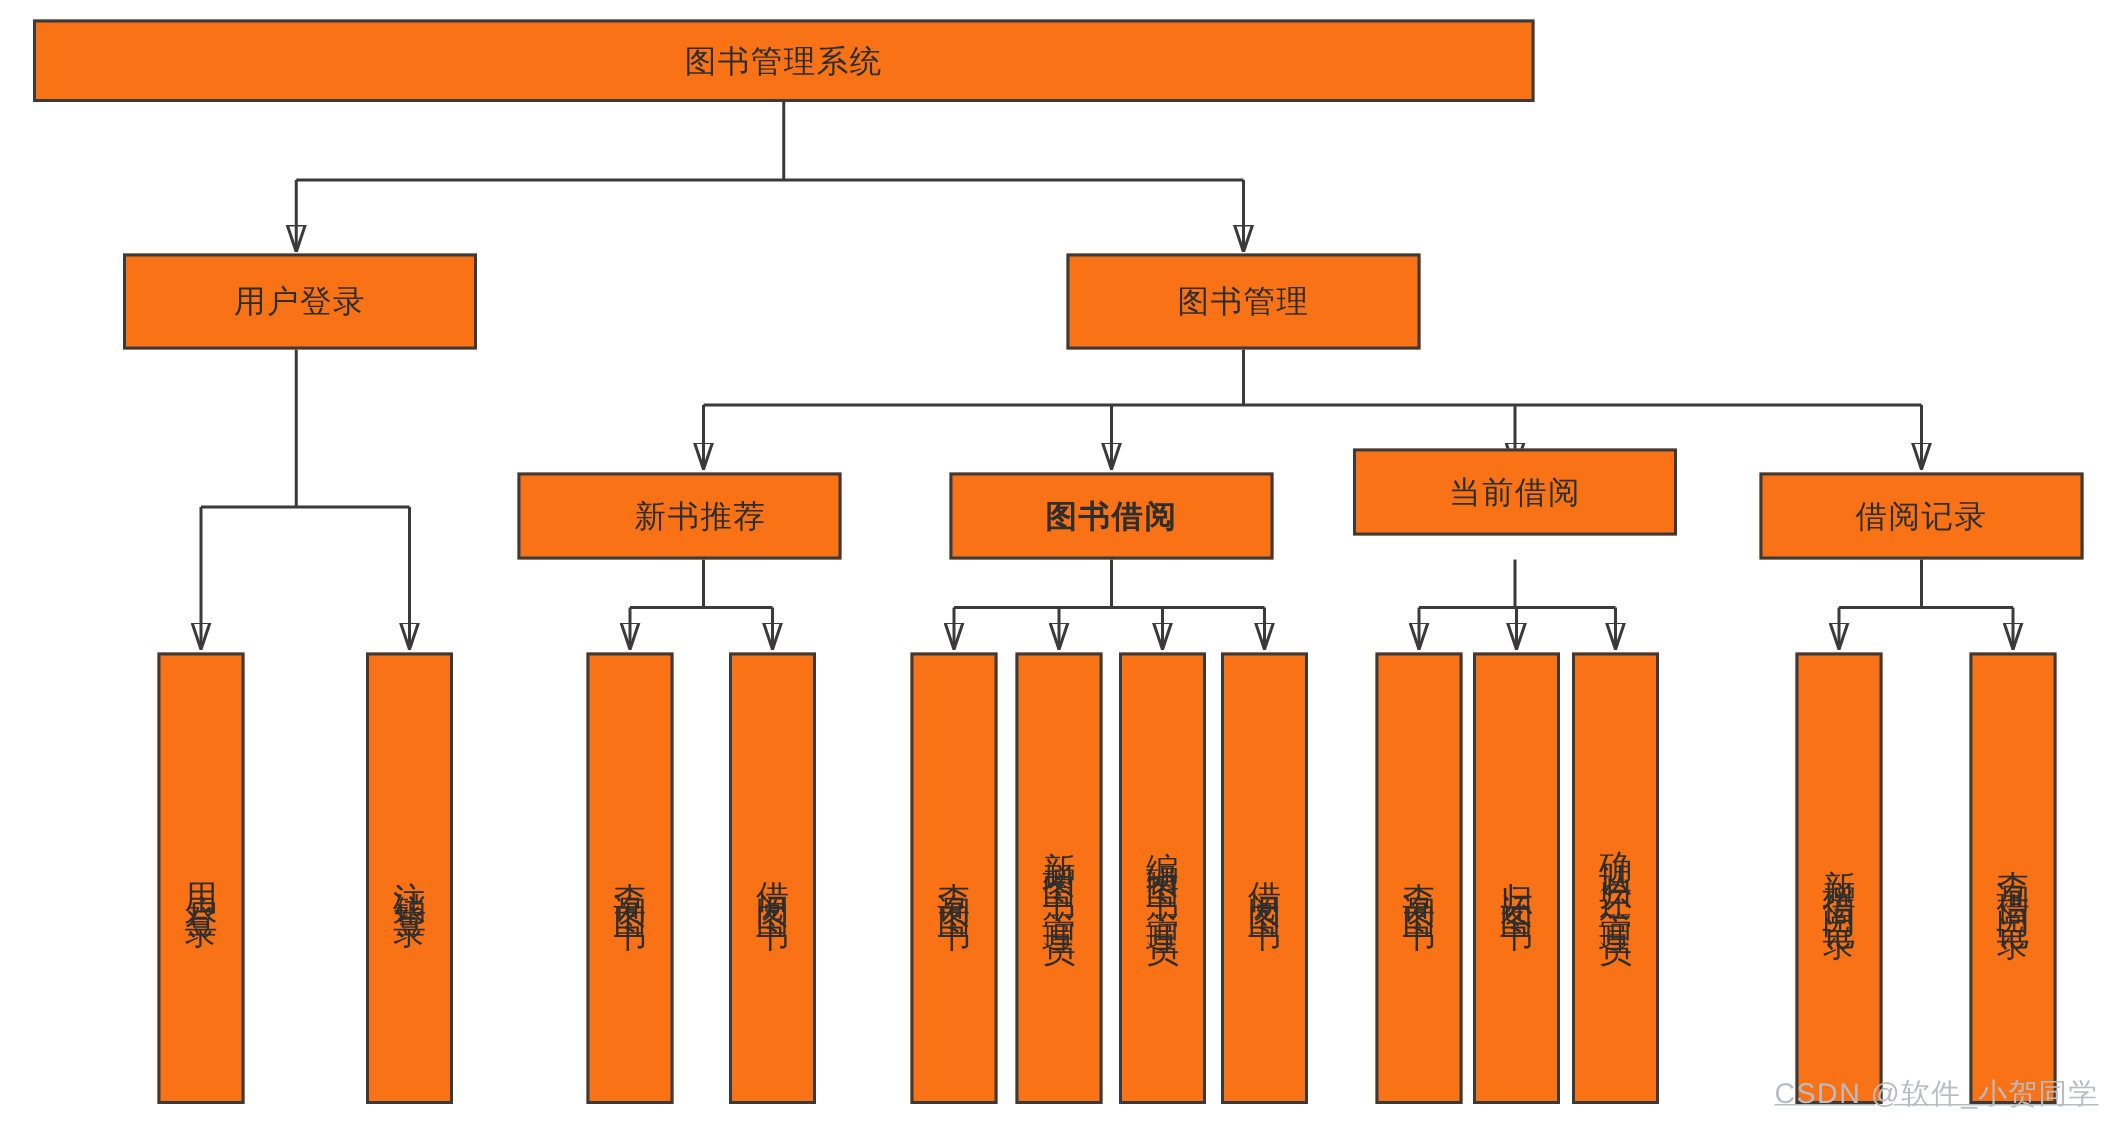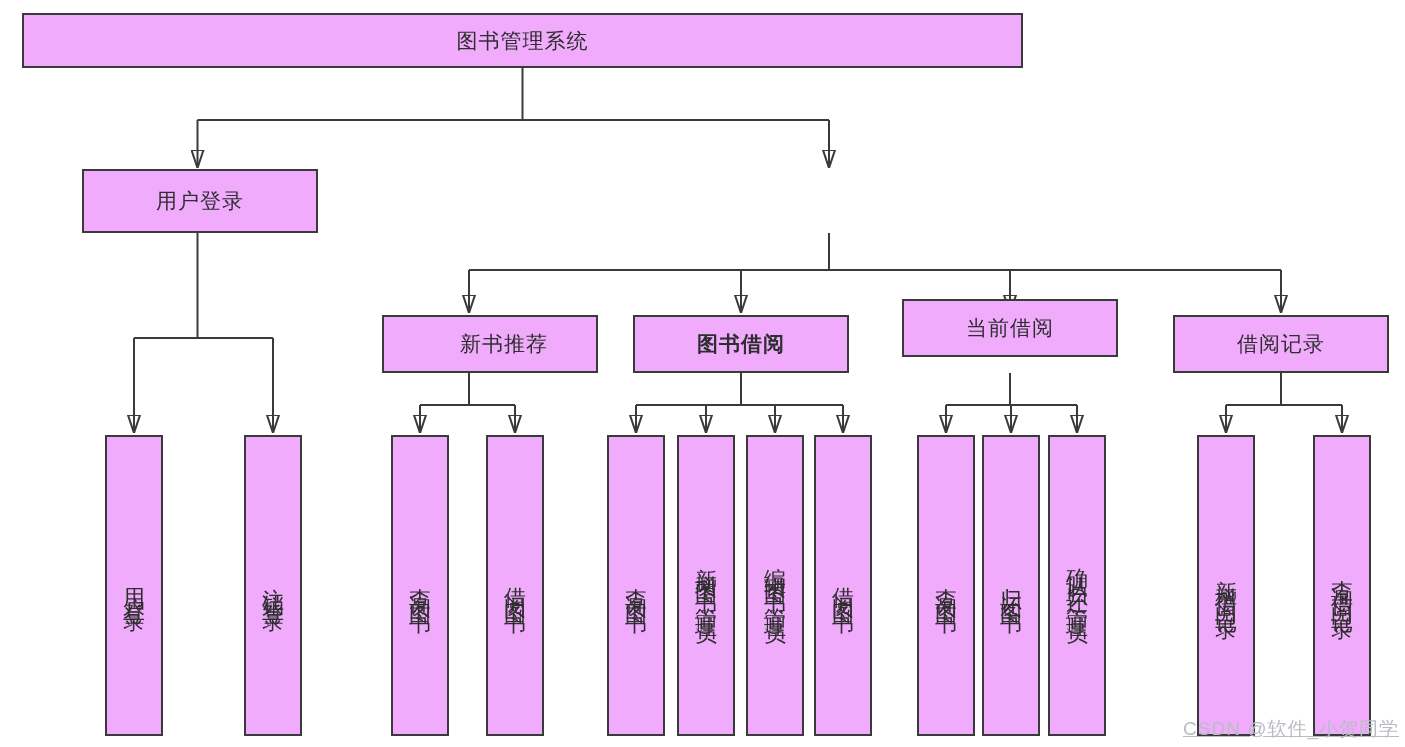--- a/index.html
+++ b/index.html
@@ -15,21 +15,21 @@
     position: absolute;
     left: 0; top: 0;
     width: 1405px; height: 747px;
     pointer-events: none;
   }
   #connectors path { stroke: #3a3a3a; stroke-width: 2; fill: none; }
   .node {
     position: absolute;
     box-sizing: border-box;
     border: 2px solid #3a3a3a;
-    background: #f0abfc;
+    background: #f97316;
     color: #2e2e2e;
     display: flex;
     align-items: center;
     justify-content: center;
     text-align: center;
   }
   .h-node { font-size: 21px; letter-spacing: 1px; }
   .v-node {
     writing-mode: vertical-rl;
     text-orientation: mixed;
@@ -97,22 +97,23 @@
 
     <path d="M1281 373 V405"></path>
     <path d="M1226 405 H1342"></path>
     <path d="M1226 405 V432" marker-end="url(#ah)"></path>
     <path d="M1342 405 V432" marker-end="url(#ah)"></path>
   </svg>
 
   <div class="node h-node" style="left:22px; top:13px; width:1001px; height:55px;">图书管理系统</div>
 
   <div class="node h-node" style="left:82px; top:169px; width:236px; height:64px;">用户登录</div>
+  <div class="node h-node" style="left:711px; top:169px; width:236px; height:64px;">图书管理</div>
 
-  <div class="node h-node" style="left:382px; top:315px; width:216px; height:58px;padding-left:28px;">新书推荐</div>
+  <div class="node h-node" style="left:345px; top:315px; width:216px; height:58px;padding-left:28px;">新书推荐</div>
   <div class="node h-node" style="left:633px; top:315px; width:216px; height:58px;font-weight:bold;">图书借阅</div>
   <div class="node h-node" style="left:902px; top:299px; width:216px; height:58px;">当前借阅</div>
   <div class="node h-node" style="left:1173px; top:315px; width:216px; height:58px;">借阅记录</div>
 
   <div class="node v-node" style="left:105px; top:435px; width:58px; height:301px;">用户登录</div>
   <div class="node v-node" style="left:244px; top:435px; width:58px; height:301px;">注销登录</div>
 
   <div class="node v-node" style="left:391px; top:435px; width:58px; height:301px;">查询图书</div>
   <div class="node v-node" style="left:486px; top:435px; width:58px; height:301px;">借阅图书</div>
 

